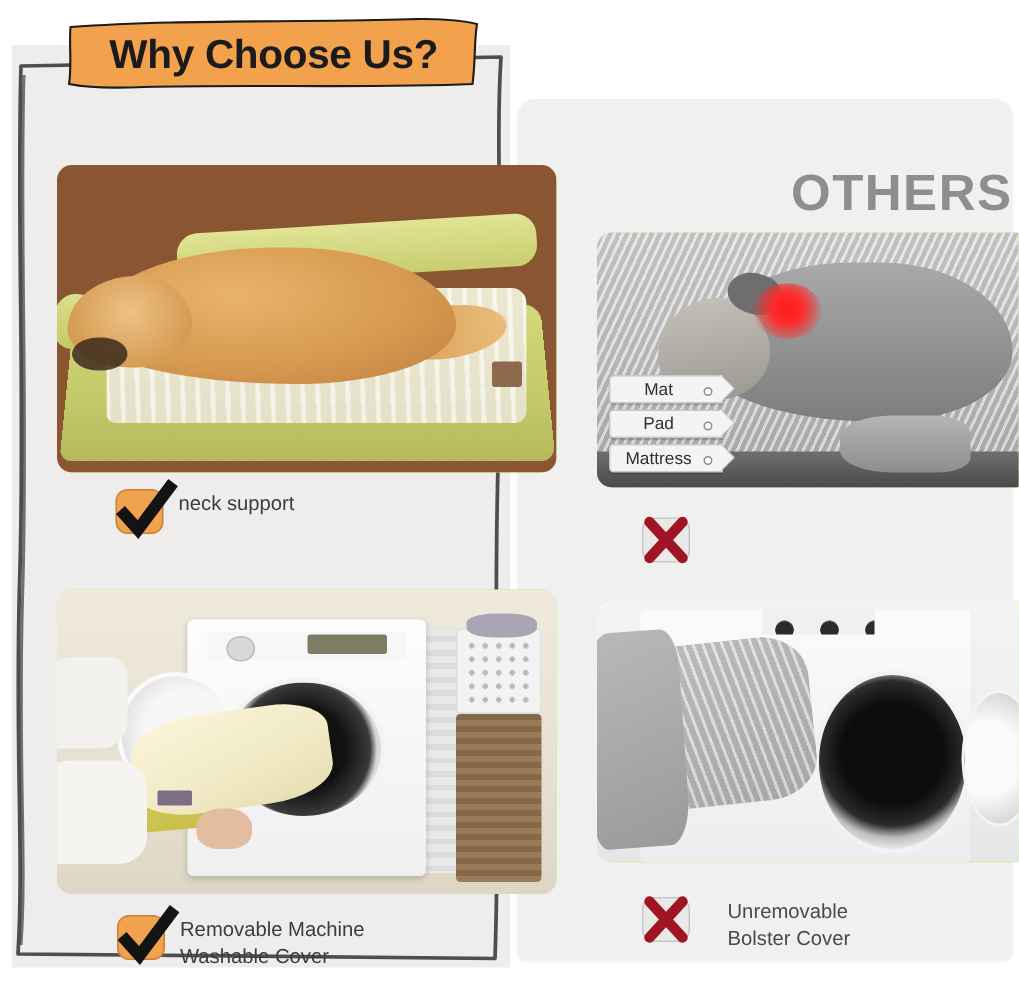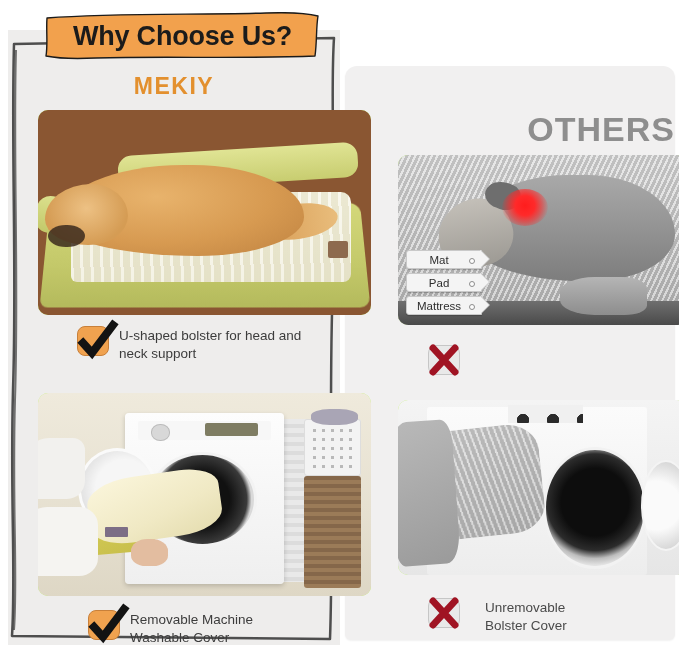--- a/index.html
+++ b/index.html
@@ -361,21 +361,21 @@
   }
 
   
   .feature {
     position: absolute;
     display: flex;
     align-items: flex-start;
     gap: 10px;
   }
   #feature-bolster { left: 77px; top: 326px; width: 250px; }
-  #feature-washable { left: 88px; top: 610px; width: 244px; }
+  #feature-washable { left: 78px; top: 610px; width: 244px; }
   #feature-neck     { left: 428px; top: 345px; width: 220px; }
   #feature-unremov  { left: 428px; top: 598px; width: 220px; gap: 25px; }
 
   .badge {
     position: relative;
     flex: 0 0 auto;
     width: 30px; height: 28px;
     border-radius: 8px;
   }
   .badge-check { background: #f0a24f; border: 1px solid #c8803a; }
@@ -454,21 +454,20 @@
     <span class="feature-line">Unremovable</span>
     <span class="feature-line">Bolster Cover</span>
   </div>
 </div>
 
 <div class="panel-left">
   <svg class="panel-left-sketch" viewBox="0 0 332 615" preserveAspectRatio="none">
     <path d="M6,14 C3,120 9,240 5,360 C2,470 8,540 4,606 L322,609 C326,500 320,380 325,250 C328,150 322,70 326,8 Z" fill="#eeedec" stroke="#4e4e4e" stroke-width="2.5" stroke-linejoin="round"></path>
     <path d="M8,20 C5,130 11,250 7,370 C4,480 10,545 6,600" fill="none" stroke="#3a3a3a" stroke-width="2" opacity=".7"></path>
   </svg>
-  <div class="panel-left-title">MEKIY</div>
 </div>
 
 <div class="photo" id="photo-bed">
   <div class="photo-inner">
     <div class="floor"></div>
     <div class="bed-base"></div>
     <div class="bed-mattress"></div>
     <div class="bolster-back"></div>
     <div class="bolster-left"></div>
     <div class="dog-tail"></div>
@@ -479,21 +478,20 @@
   </div>
 </div>
 
 <div class="feature" id="feature-bolster">
   <div class="badge badge-check">
     <svg width="46" height="44" viewBox="0 0 46 44" aria-hidden="true">
       <path d="M10 23 L19 33 L40 5" stroke="#131313" stroke-width="8" stroke-linecap="square" stroke-linejoin="miter" fill="none"></path>
     </svg>
   </div>
   <div class="feature-text">
-    <span class="feature-line">U-shaped bolster for head and</span>
     <span class="feature-line">neck support</span>
   </div>
 </div>
 
 <div class="photo" id="photo-wash">
   <div class="photo-inner">
     <div class="wash-wall"></div>
     <div class="wm-side"></div>
     <div class="wm-body"></div>
     <div class="wm-panel"></div>

